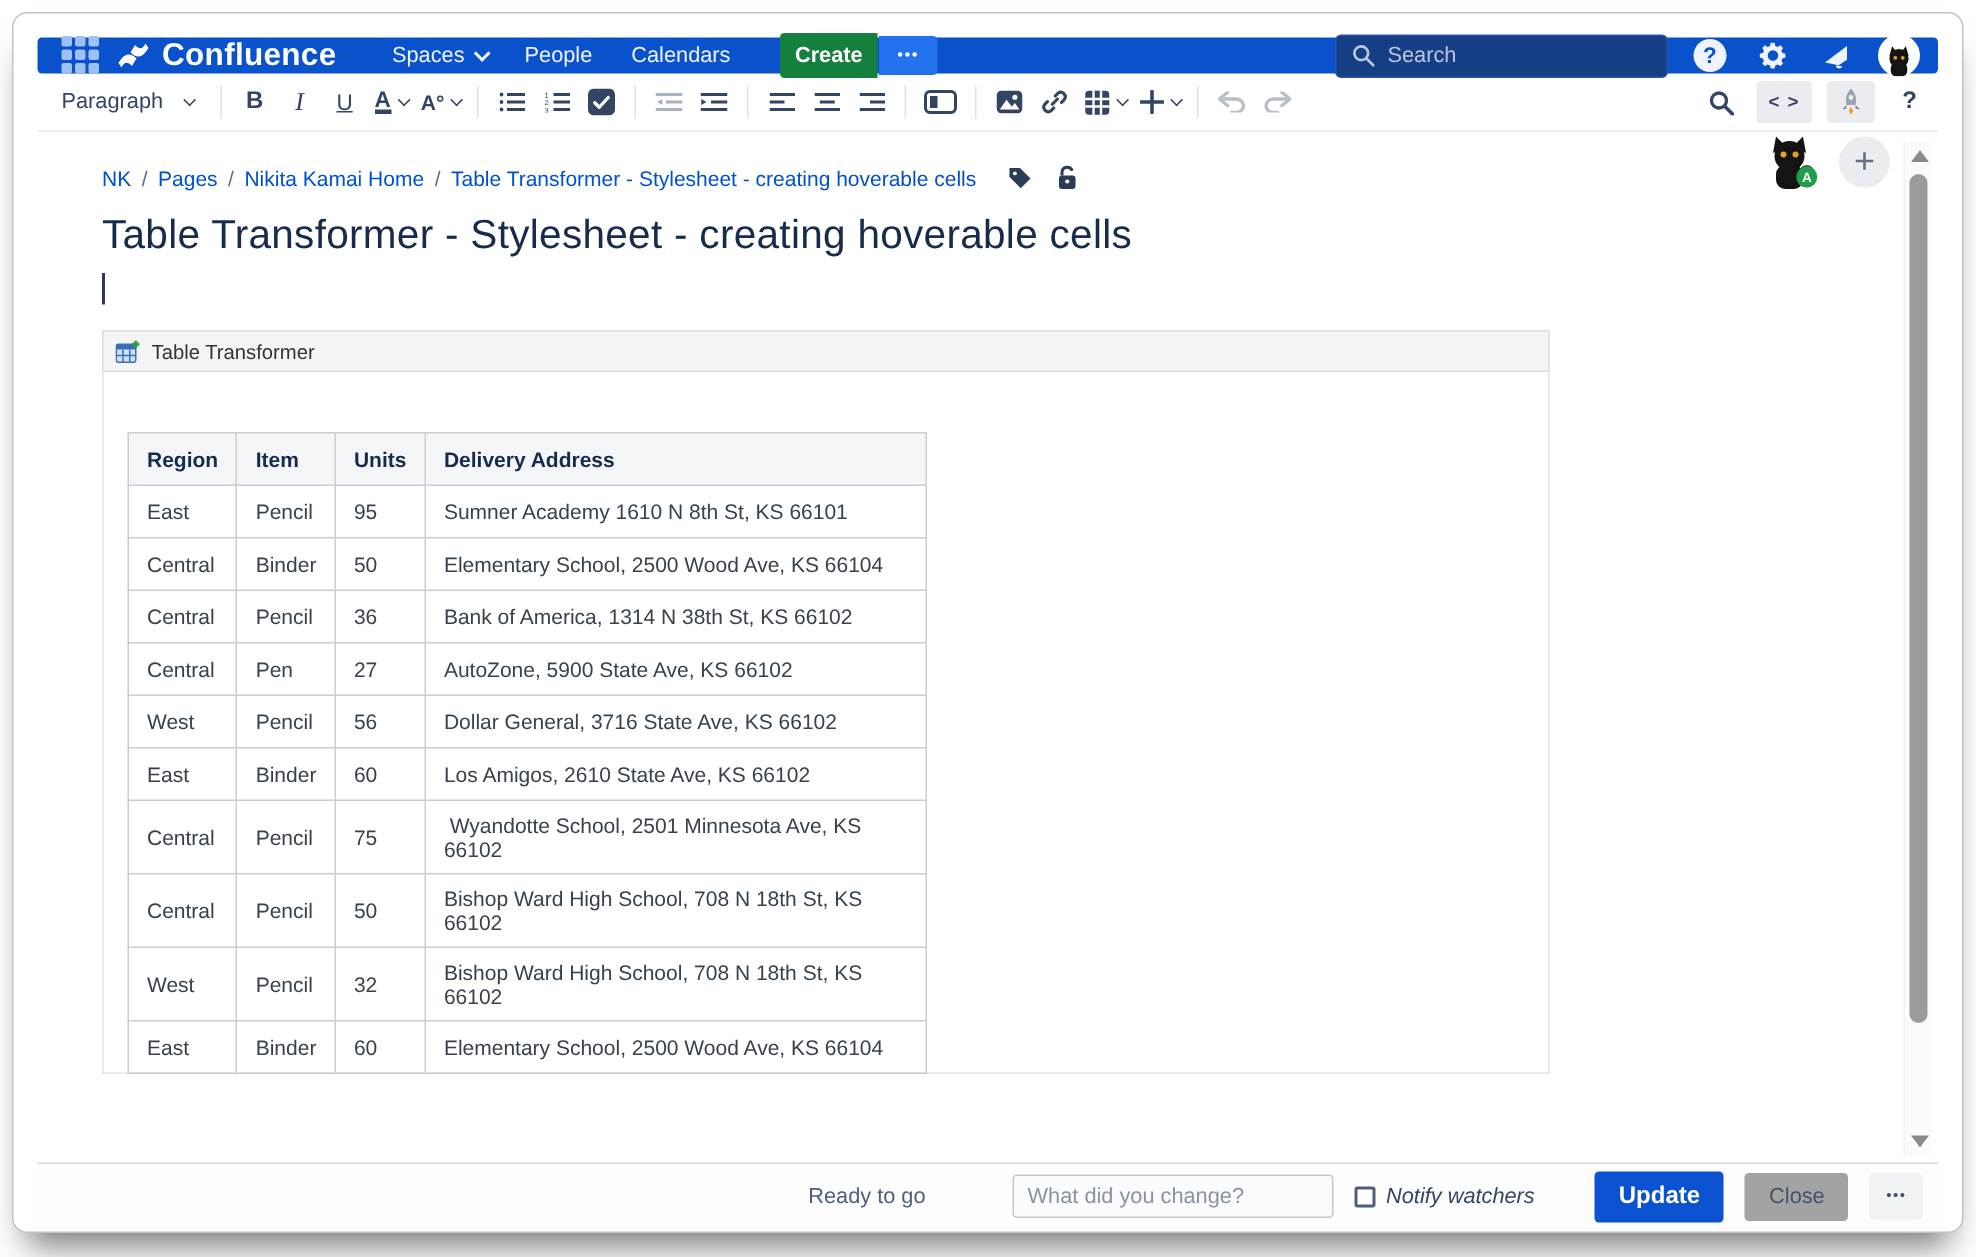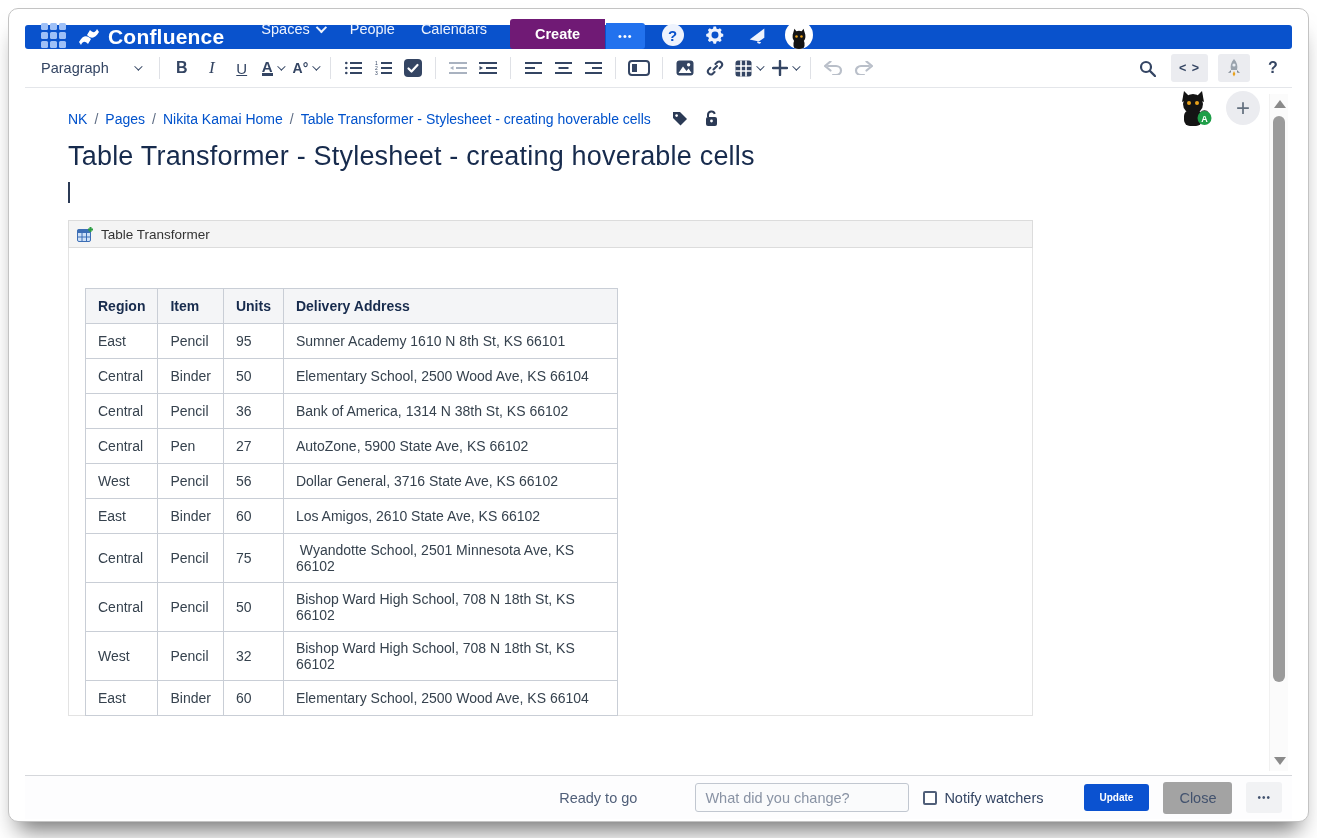--- a/index.html
+++ b/index.html
@@ -7,51 +7,51 @@
 
   .window {
     position:absolute; left:8px; top:8px; width:1301px; height:814px;
     background:#fff; border:1px solid #c3c3c3; border-radius:10px;
     box-shadow:0 18px 22px -10px rgba(0,0,0,0.55);
     display:flex; flex-direction:column; padding:16px 16px 2px 16px; overflow:hidden;
   }
 
   
   .topnav {
-    height:24px; background:#0952CC; border-radius:3px; display:flex; align-items:flex-end;
+    height:24px; background:#0952CC; border-radius:3px; display:flex; align-items:center;
     color:#fff; padding:0 12px; flex:0 0 auto;
   }
   .appswitcher { width:26px; height:26px; display:grid; grid-template-columns:repeat(3,7px); grid-template-rows:repeat(3,7px); gap:2px; margin:0 10px 0 4px; cursor:pointer; }
   .appswitcher i { background:#9ec0f7; border-radius:1.5px; }
   .logo { display:flex; align-items:center; gap:7px; margin-right:24px; cursor:pointer; }
   .logo-name { font-size:21px; font-weight:bold; letter-spacing:0.2px; }
   .nav-item { font-size:14.5px; color:#eef3fd; padding:0 13px; height:40px; display:flex; align-items:center; gap:6px; cursor:pointer; }
   .chev { display:inline-block; width:8px; height:8px; border-right:2px solid currentColor; border-bottom:2px solid currentColor; transform:rotate(45deg) translateY(-2px); }
-  .btn-create { background:#701a75; color:#fff; font-weight:bold; font-size:14.5px; border:none; border-radius:3px 0 0 3px; padding:7px 25px; margin-left:10px; cursor:pointer; }
+  .btn-create { background:#15803d; color:#fff; font-weight:bold; font-size:14.5px; border:none; border-radius:3px 0 0 3px; padding:7px 10px; margin-left:20px; cursor:pointer; }
   .btn-create-more { background:#2272EE; color:#fff; border:none; border-radius:0 3px 3px 0; padding:7px 12px; font-size:11px; letter-spacing:1px; margin-left:1px; cursor:pointer; }
   .nav-search { margin-left:auto; display:flex; align-items:center; gap:8px; background:#153E85; border:1px solid #2a55a8; border-radius:4px; width:222px; height:29px; padding:0 10px; }
   .nav-search input { background:transparent; border:none; outline:none; color:#dbe4f5; font-size:14.5px; width:160px; font-family:inherit; }
   .nav-search input::placeholder { color:#b9c6e0; }
   .nav-iconbtn { width:28px; height:28px; display:flex; align-items:center; justify-content:center; margin-left:14px; cursor:pointer; }
   .help-circle { width:22px; height:22px; border-radius:50%; background:#eef3fd; color:#0952CC; font-weight:bold; font-size:15px; display:flex; align-items:center; justify-content:center; }
   .avatar-circle { width:28px; height:28px; border-radius:50%; background:#fff; display:flex; align-items:flex-end; justify-content:center; overflow:hidden; }
 
   
   .toolbar { height:39px; display:flex; align-items:center; border-bottom:1px solid #e4e6ea; color:#344563; padding:0 6px; flex:0 0 auto; font-size:14px; }
   .tb-group { display:flex; align-items:center; gap:4px; }
   .tb-divider { width:1px; height:22px; background:#dfe1e6; margin:0 9px; }
   .tb-btn { min-width:26px; height:28px; display:flex; align-items:center; justify-content:center; gap:4px; border-radius:3px; cursor:pointer; padding:0 3px; color:#344563; }
   .tb-btn.disabled { color:#a9b2c0; cursor:default; }
   .tb-btn.boxed { background:#ebecf0; padding:0 8px; }
   .tb-bold { font-weight:bold; font-size:16px; }
   .tb-italic { font-style:italic; font-family:"Liberation Serif", serif; font-size:17px; }
   .tb-underline { text-decoration:underline; font-size:15px; }
   .tb-colorA { border-bottom:3px solid #344563; line-height:13px; font-size:15px; font-weight:bold; }
   .tb-chev-sm { display:inline-block; width:6px; height:6px; border-right:1.8px solid currentColor; border-bottom:1.8px solid currentColor; transform:rotate(45deg) translateY(-2px); }
-  .tb-paragraph { font-size:14.5px; display:flex; gap:25px; align-items:center; padding:0 10px; cursor:pointer; }
+  .tb-paragraph { font-size:14.5px; display:flex; gap:13px; align-items:center; padding:0 10px; cursor:pointer; }
   .tb-right { margin-left:auto; display:flex; align-items:center; gap:10px; }
   .tb-source { font-size:12.5px; font-weight:bold; letter-spacing:1px; color:#344563; }
   .tb-help { font-size:16px; font-weight:bold; }
 
   
   .content { flex:1 1 auto; position:relative; overflow:hidden; }
   .crumbs { display:flex; align-items:center; gap:7px; margin:22px 0 0 43px; font-size:14px; }
   .crumbs a { color:#0052CC; text-decoration:none; cursor:pointer; }
   .crumb-sep { color:#5e6c84; }
   .crumb-icons { display:flex; align-items:center; gap:16px; margin-left:14px; }
@@ -76,23 +76,23 @@
   .scroll-up, .scroll-down { position:absolute; left:4px; width:0; height:0; border-left:6px solid transparent; border-right:6px solid transparent; cursor:pointer; }
   .scroll-up { top:6px; border-bottom:8px solid #8a8a8a; }
   .scroll-down { bottom:6px; border-top:8px solid #8a8a8a; }
   .scroll-thumb { position:absolute; left:3px; top:22px; width:12px; height:566px; background:#9b9b9b; border-radius:7px; cursor:grab; }
 
   
   .footer { flex:0 0 44px; border-top:1px solid #d5d7db; background:#fdfdfe; display:flex; align-items:center; padding:0 10px; gap:14px; }
   .footer-status { margin-left:auto; color:#505f79; font-size:14.5px; padding-right:44px; }
   .footer-input { width:214px; height:29px; border:1px solid #c1c7d0; border-radius:3px; background:#fafbfc; font-size:14.5px; color:#5e6c84; padding:0 9px; font-family:inherit; outline:none; }
   .footer-input::placeholder { color:#8993a4; }
-  .notify { display:flex; align-items:center; gap:7px; font-size:14.5px; color:#344563; cursor:pointer; }
+  .notify { display:flex; align-items:center; gap:7px; font-size:14.5px; color:#344563; cursor:pointer;font-style:italic; }
   .checkbox { width:14px; height:14px; border:2px solid #505f79; border-radius:2px; background:#fff; }
-  .btn-update { background:#0B52D0; color:#fff; font-weight:bold; font-size:10px; border:none; border-radius:3px; padding:8px 16px; margin-left:26px; cursor:pointer; font-family:inherit; }
+  .btn-update { background:#0B52D0; color:#fff; font-weight:bold; font-size:16px; border:none; border-radius:3px; padding:8px 16px; margin-left:26px; cursor:pointer; font-family:inherit; }
   .btn-close { background:#a3a3a3; color:#42526E; font-size:14.5px; border:none; border-radius:3px; padding:8px 16px; cursor:pointer; font-family:inherit; }
   .btn-footer-more { background:#f1f2f4; color:#42526E; font-size:10px; letter-spacing:1px; border:none; border-radius:3px; padding:10px 11px; cursor:pointer; font-family:inherit; }
 
   svg { display:block; }
 </style>
 </head>
 <body>
 
 <div class="window">
 
@@ -123,20 +123,29 @@
     </span>
     <span class="nav-item">
       <span>People</span>
     </span>
     <span class="nav-item">
       <span>Calendars</span>
     </span>
     <button class="btn-create">Create</button>
     <button class="btn-create-more">•••</button>
 
+    <span class="nav-search">
+      <span>
+        <svg width="16" height="16" viewBox="0 0 16 16">
+            <circle cx="6.5" cy="6.5" r="4.6" fill="none" stroke="#b9c6e0" stroke-width="1.8"></circle>
+            <line x1="10" y1="10" x2="14.5" y2="14.5" stroke="#b9c6e0" stroke-width="1.8" stroke-linecap="round"></line>
+          </svg>
+      </span>
+      <input placeholder="Search" style="">
+    </span>
 
     <span class="nav-iconbtn">
       <span class="help-circle">?</span>
     </span>
     <span class="nav-iconbtn">
       <span>
         <svg width="22" height="22" viewBox="0 0 24 24">
             <path fill="#eef3fd" d="M12 8.2a3.8 3.8 0 1 0 0 7.6 3.8 3.8 0 0 0 0-7.6zm9 5.3-2.2.6a7 7 0 0 1-.7 1.7l1.2 2-1.9 1.9-2-1.2a7 7 0 0 1-1.7.7l-.6 2.3h-2.7l-.6-2.3a7 7 0 0 1-1.7-.7l-2 1.2-1.9-1.9 1.2-2a7 7 0 0 1-.7-1.7l-2.3-.6v-2.7l2.3-.6a7 7 0 0 1 .7-1.7l-1.2-2 1.9-1.9 2 1.2a7 7 0 0 1 1.7-.7l.6-2.3h2.7l.6 2.3a7 7 0 0 1 1.7.7l2-1.2 1.9 1.9-1.2 2a7 7 0 0 1 .7 1.7l2.2.6z"></path>
             <circle cx="12" cy="12" r="2.6" fill="#0952CC"></circle>
           </svg>

